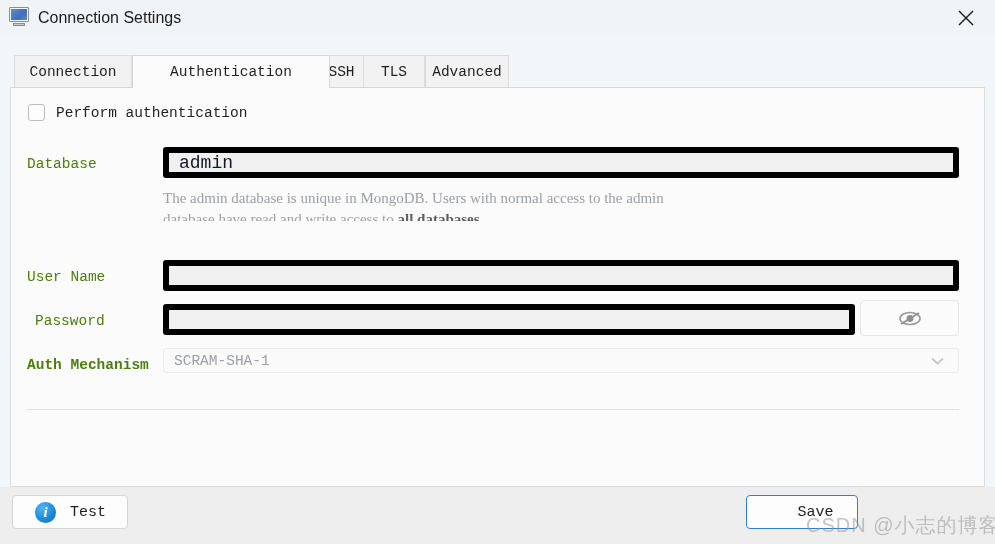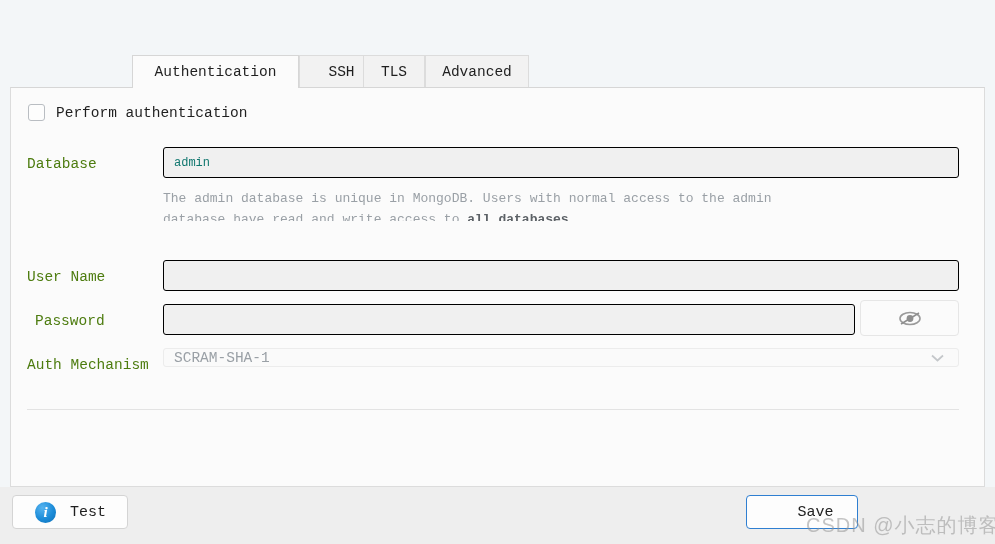--- a/index.html
+++ b/index.html
@@ -159,25 +159,25 @@
     color: #1f1f1f;
     white-space: nowrap;
   }
   .check-label.muted { color: #9aa0a6; }
 
   
   .input {
     position: absolute;
     box-sizing: border-box;
     background: #f0f0f0;
-    border: 1px solid #000000;
+    border: 6px solid #000000;
     border-radius: 3px;
     font-family: "Liberation Mono", monospace;
-    font-size: 12px;
-    color: #0f766e;
+    font-size: 18px;
+    color: #0f172a;
     padding: 0 10px;
     display: flex;
     align-items: center;
     white-space: nowrap;
     overflow: hidden;
   }
 
   
   .select {
     position: absolute;
@@ -211,22 +211,22 @@
     justify-content: center;
     cursor: pointer;
   }
 
   
   .help-wrap {
     position: absolute;
     overflow: hidden;
   }
   .help-text {
-    font-family: Liberation Mono, monospace;
-    font-size: 13px;
+    font-family: Liberation Serif, serif;
+    font-size: 15px;
     line-height: 21px;
     color: #9aa0a6;
     text-align: justify;
     margin: 0;
   }
   .help-text b { color: #5c6166; font-weight: bold; }
 
   .divider {
     position: absolute;
     background: #e3e3e3;
@@ -290,26 +290,41 @@
     letter-spacing: 1px;
     pointer-events: none;
     z-index: 20;
   }
 </style>
 </head>
 <body>
 
 <div class="window">
 
+  <div class="titlebar">
+    <div class="title-icon">
+      <div class="monitor-body"></div>
+      <div class="monitor-screen"></div>
+      <div class="monitor-stand"></div>
+    </div>
+    <div class="title-text">Connection Settings</div>
+    <div class="close-btn">
+      <svg width="18" height="18" viewBox="0 0 18 18">
+        <line x1="2" y1="2" x2="16" y2="16" stroke="#1c1c1c" stroke-width="1.4"></line>
+        <line x1="16" y1="2" x2="2" y2="16" stroke="#1c1c1c" stroke-width="1.4"></line>
+      </svg>
+    </div>
+  </div>
 
   <div class="tabbar">
-    <div class="tab active" style="left:132px; width:167px;">Authentication</div>
+    <div class="tab" style="left:14px; width:118px;">Connection</div>
+    <div class="tab active" style="left:132px; width:198px;">Authentication</div>
     <div class="tab" style="left:299px; width:85px;">SSH</div>
     <div class="tab" style="left:363px; width:62px;">TLS</div>
-    <div class="tab" style="left:425px; width:104px;">Advanced</div>
+    <div class="tab" style="left:425px; width:84px;">Advanced</div>
   </div>
 
   <div class="panel">
 
     <div class="check-row" style="left:17px; top:16px;">
       <div class="checkbox"></div>
       <div class="check-label">Perform authentication</div>
     </div>
 
     <div class="row-label" style="left:16px; top:68px;">Database</div>
@@ -326,22 +341,22 @@
     <div class="row-label" style="left:16px; top:225px;margin-left:8px;">Password</div>
     <div class="input" style="left:152px; top:216px; width:692px; height:31px;"></div>
     <div class="eye-btn" style="left:849px; top:212px; width:99px; height:36px;">
       <svg width="24" height="15" viewBox="0 0 24 15">
         <ellipse cx="12" cy="7.5" rx="10" ry="6" fill="none" stroke="#9a9a9a" stroke-width="1.6"></ellipse>
         <circle cx="12" cy="7.5" r="3.4" fill="#8f8f8f"></circle>
         <line x1="3" y1="13" x2="21" y2="2" stroke="#8f8f8f" stroke-width="1.5"></line>
       </svg>
     </div>
 
-    <div class="row-label" style="left:16px; top:269px;">Auth Mechanism</div>
-    <div class="select" style="left:152px; top:260px; width:796px; height:19px;">
+    <div class="row-label" style="left:16px; top:269px;font-weight:bold;">Auth Mechanism</div>
+    <div class="select" style="left:152px; top:260px; width:796px; height:25px;">
       <span>SCRAM-SHA-1</span>
       <span class="chevron">
         <svg width="13" height="8" viewBox="0 0 13 8">
           <polyline points="1,1.5 6.5,6.5 12,1.5" fill="none" stroke="#c4c7ca" stroke-width="1.7"></polyline>
         </svg>
       </span>
     </div>
 
     <div class="divider" style="left:16px; top:321px; width:932px;"></div>
 

